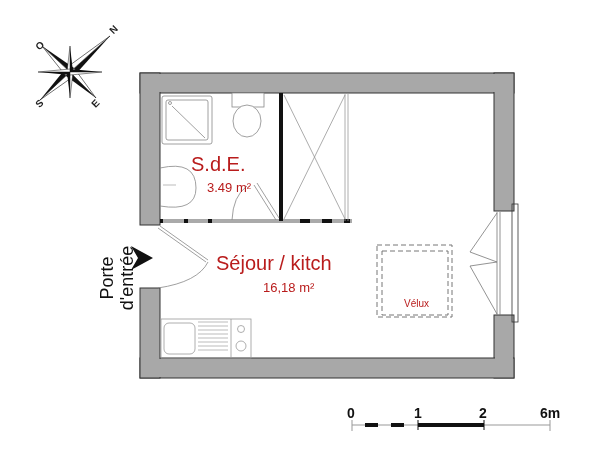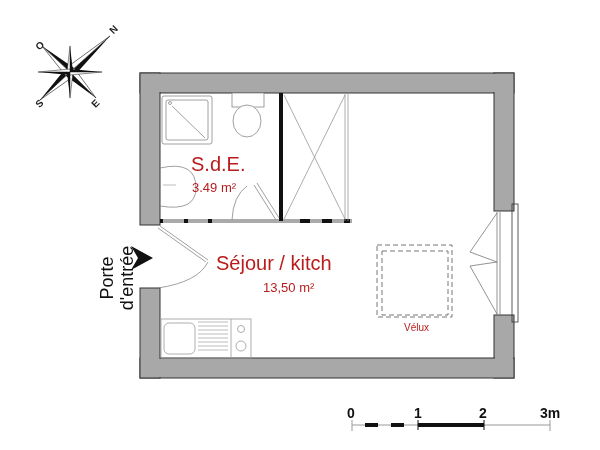--- a/index.html
+++ b/index.html
@@ -152,28 +152,28 @@
     <line x1="484" y1="420" x2="484" y2="430" stroke="#111"></line>
   </g>
 </svg>
 
 <span class="compass-lbl" style="left:110px; top:24px; transform:rotate(-45deg);">N</span>
 <span class="compass-lbl" style="left:36px; top:40px; transform:rotate(-45deg);">O</span>
 <span class="compass-lbl" style="left:36px; top:98px; transform:rotate(-45deg);">S</span>
 <span class="compass-lbl" style="left:92px; top:98px; transform:rotate(-45deg);">E</span>
 
 <span class="lbl room-big" style="left:191px; top:153px;">S.d.E.</span>
-<span class="lbl room-area" style="left:192px; top:180px;">3.49 m²</span>
+<span class="lbl room-area" style="left:207px; top:180px;">3.49 m²</span>
 
 <span class="lbl room-big" style="left:216px; top:252px;">Séjour / kitch</span>
-<span class="lbl room-area" style="left:263px; top:280px;">13,50 m²</span>
+<span class="lbl room-area" style="left:263px; top:280px;">16,18 m²</span>
 
-<span class="lbl small" style="left:404px; top:298px;margin-top:24px;">Vélux</span>
+<span class="lbl small" style="left:404px; top:298px;">Vélux</span>
 
 <div class="entry">
   <div>Porte</div>
   <div>d'entrée</div>
 </div>
 
 <span class="scale-lbl" style="left:347px; top:405px;">0</span>
 <span class="scale-lbl" style="left:414px; top:405px;">1</span>
 <span class="scale-lbl" style="left:479px; top:405px;">2</span>
-<span class="scale-lbl" style="left:540px; top:405px;">3m</span>
+<span class="scale-lbl" style="left:540px; top:405px;">6m</span>
 
 </body></html>

